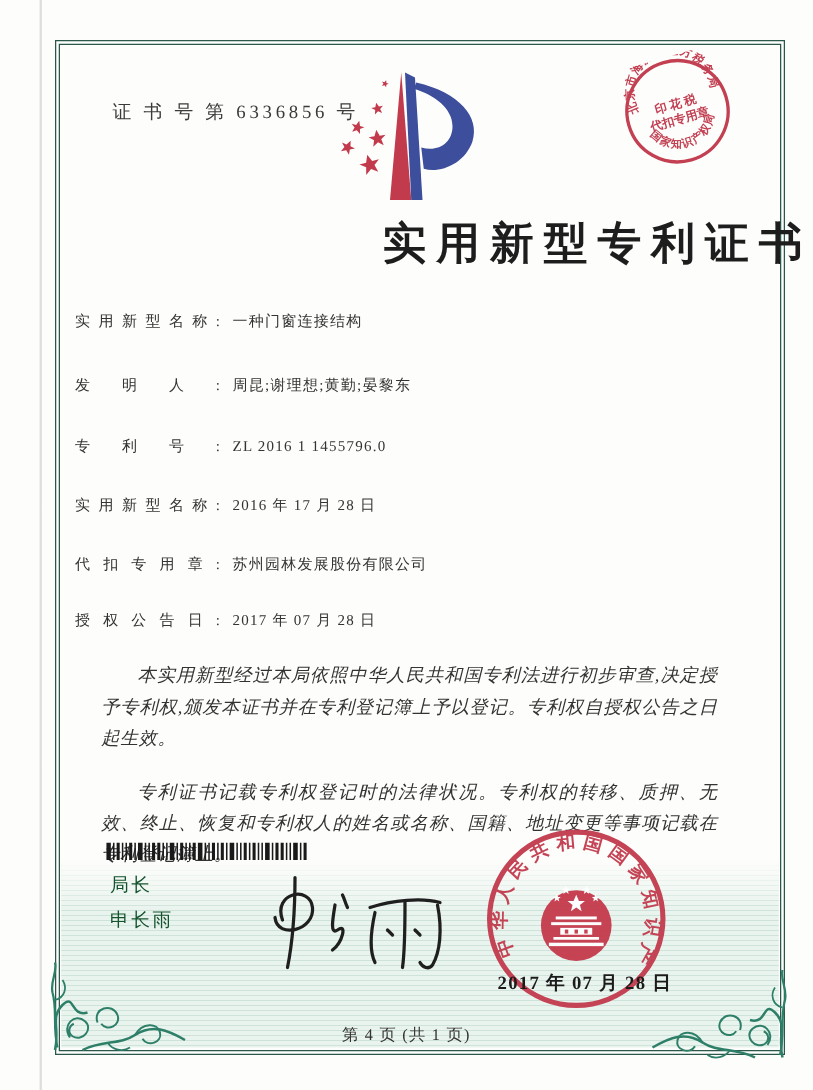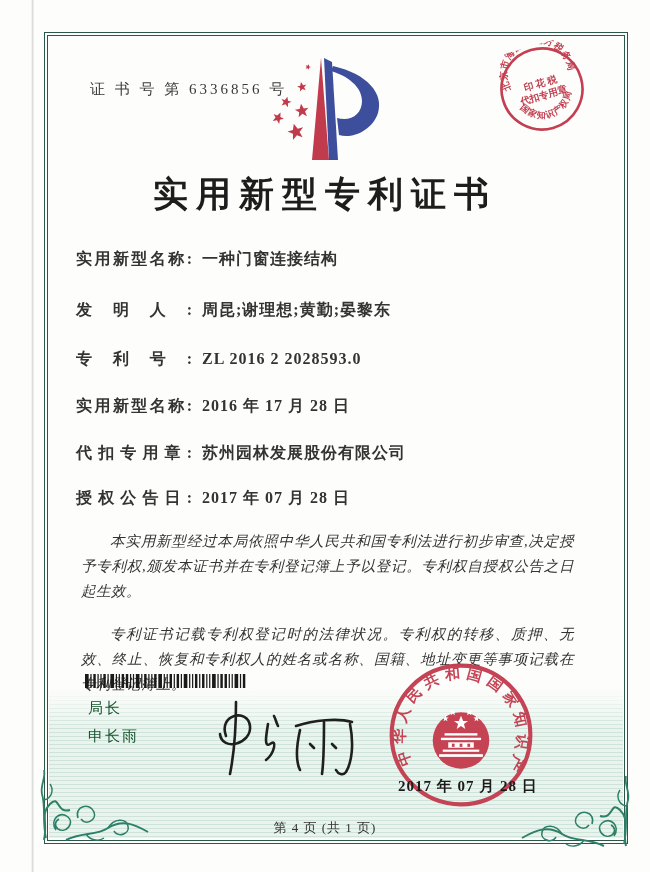--- a/index.html
+++ b/index.html
@@ -17,23 +17,23 @@
     border:4px double #2b584b;}
   
   .tint-band{position:absolute;left:49px;right:27px;top:688px;height:150px;
     background:
       linear-gradient(180deg,#fdfdfb 0,rgba(253,253,251,0) 40px),
       repeating-linear-gradient(180deg,rgba(46,127,101,.15) 0 1px,rgba(46,127,101,0) 1px 4px),
       #eaf4ee;}
   .cert-no{position:absolute;left:76px;top:80px;font-size:15px;letter-spacing:3px;color:#3a3a3a;margin-left:14px;}
   .logo{position:absolute;left:252px;top:56px;width:150px;height:112px;}
   .tax-stamp{position:absolute;left:498px;top:45px;width:88px;height:88px;transform:rotate(-16deg);}
-  .title{position:absolute;left:0;top:171px;width:100%;text-align:center;
+  .title{position:absolute;left:0;top:171px;width:100%;text-align:right;
     font-size:35px;font-weight:700;letter-spacing:8px;color:#1d1d1d;}
-  .field-row{position:absolute;left:76px;font-size:16px;color:#333;white-space:nowrap;font-weight:bold;}
+  .field-row{position:absolute;left:60px;font-size:12px;color:#333;white-space:nowrap;}
   .field-label{display:inline-block;width:116px;text-align:justify;text-align-last:justify;}
   .field-value{margin-left:10px;letter-spacing:1px;}
   .row-0{top:249px}.row-1{top:300px}.row-2{top:349px}.row-3{top:396px}.row-4{top:443px}.row-5{top:488px}
   .body-text{position:absolute;left:63px;top:511px;width:529px;font-size:14.5px;
     line-height:25px;text-align:justify;font-style:italic;color:#333;letter-spacing:.5px;}
   .body-text p{margin:18px;text-indent:2em;}
   .barcode{position:absolute;left:85px;top:674px;width:162px;height:14px;z-index:3;}
   .officer{position:absolute;left:88px;top:699px;z-index:3;
     font-family:Liberation Mono, monospace;font-size:15px;color:#14532d;letter-spacing:2px;}
   .officer div{margin-bottom:9px;}
@@ -95,21 +95,21 @@
 
 <div class="title">实用新型专利证书</div>
 
 <div class="field-row row-0">
   <span class="field-label">实用新型名称:</span><span class="field-value">一种门窗连接结构</span>
 </div>
 <div class="field-row row-1">
   <span class="field-label">发明人:</span><span class="field-value">周昆;谢理想;黄勤;晏黎东</span>
 </div>
 <div class="field-row row-2">
-  <span class="field-label">专利号:</span><span class="field-value">ZL 2016 2 2028593.0</span>
+  <span class="field-label">专利号:</span><span class="field-value">ZL 2016 1 1455796.0</span>
 </div>
 <div class="field-row row-3">
   <span class="field-label">实用新型名称:</span><span class="field-value">2016 年 17 月 28 日</span>
 </div>
 <div class="field-row row-4">
   <span class="field-label">代扣专用章:</span><span class="field-value">苏州园林发展股份有限公司</span>
 </div>
 <div class="field-row row-5">
   <span class="field-label">授权公告日:</span><span class="field-value">2017 年 07 月 28 日</span>
 </div>

